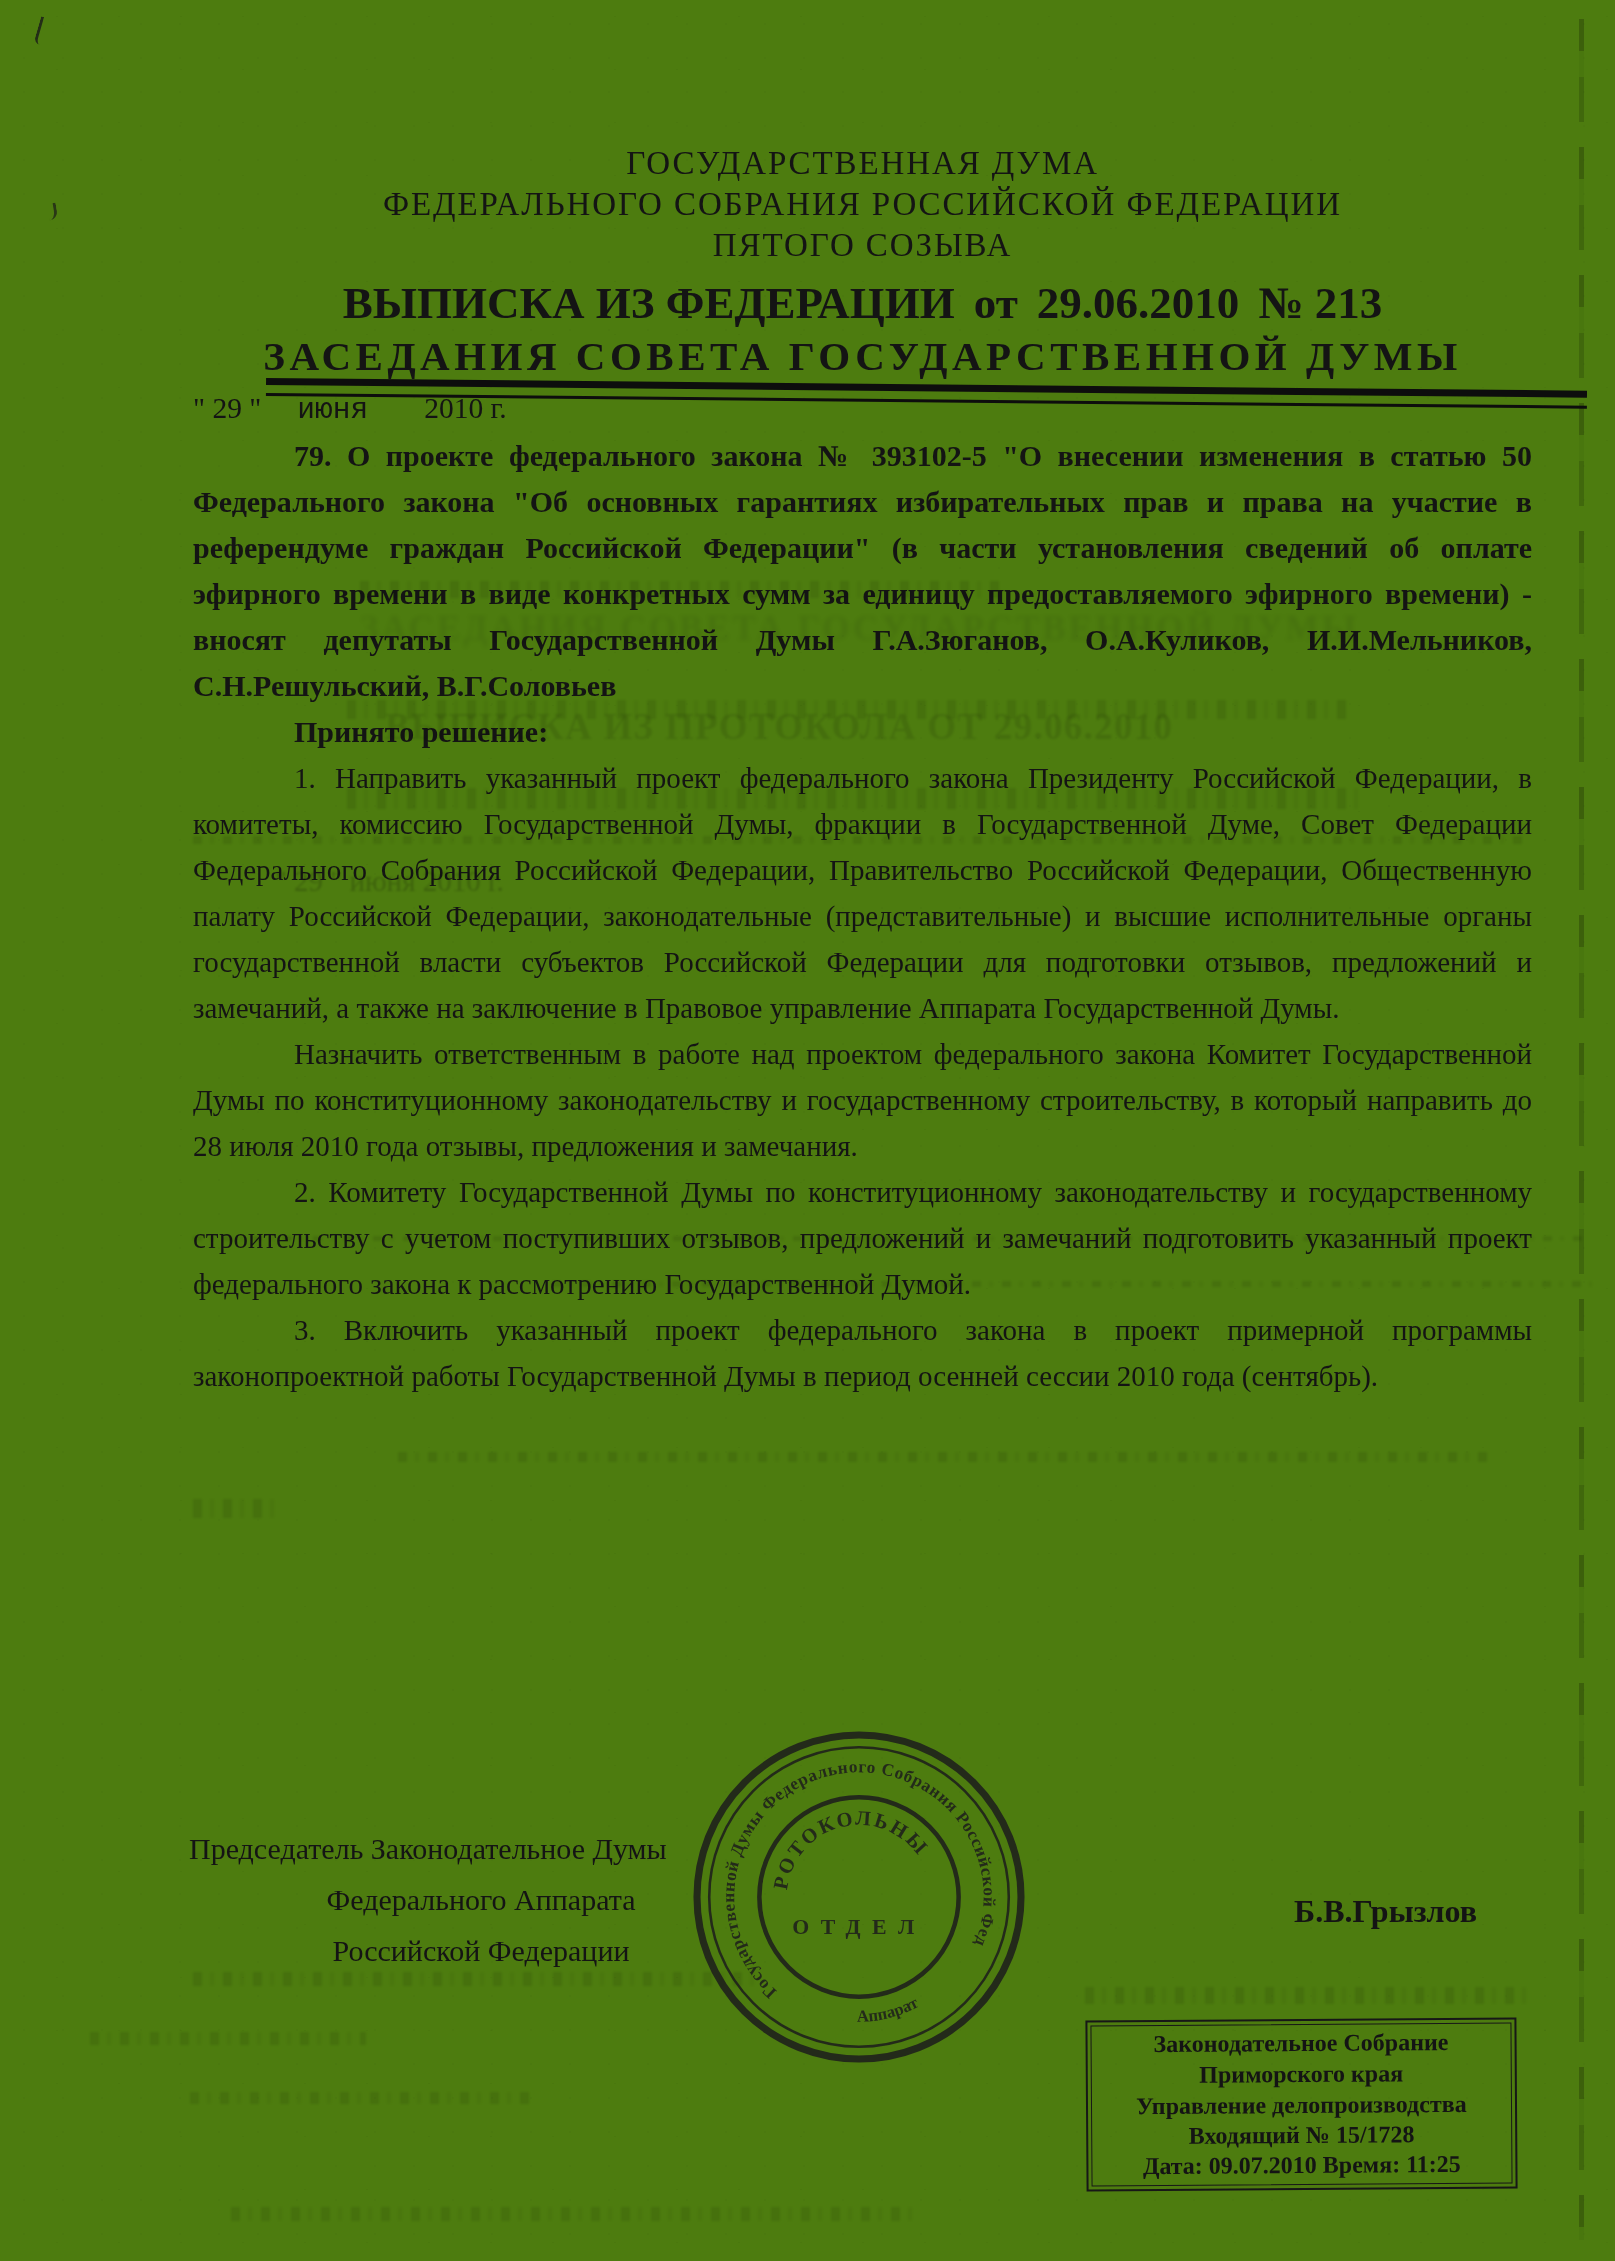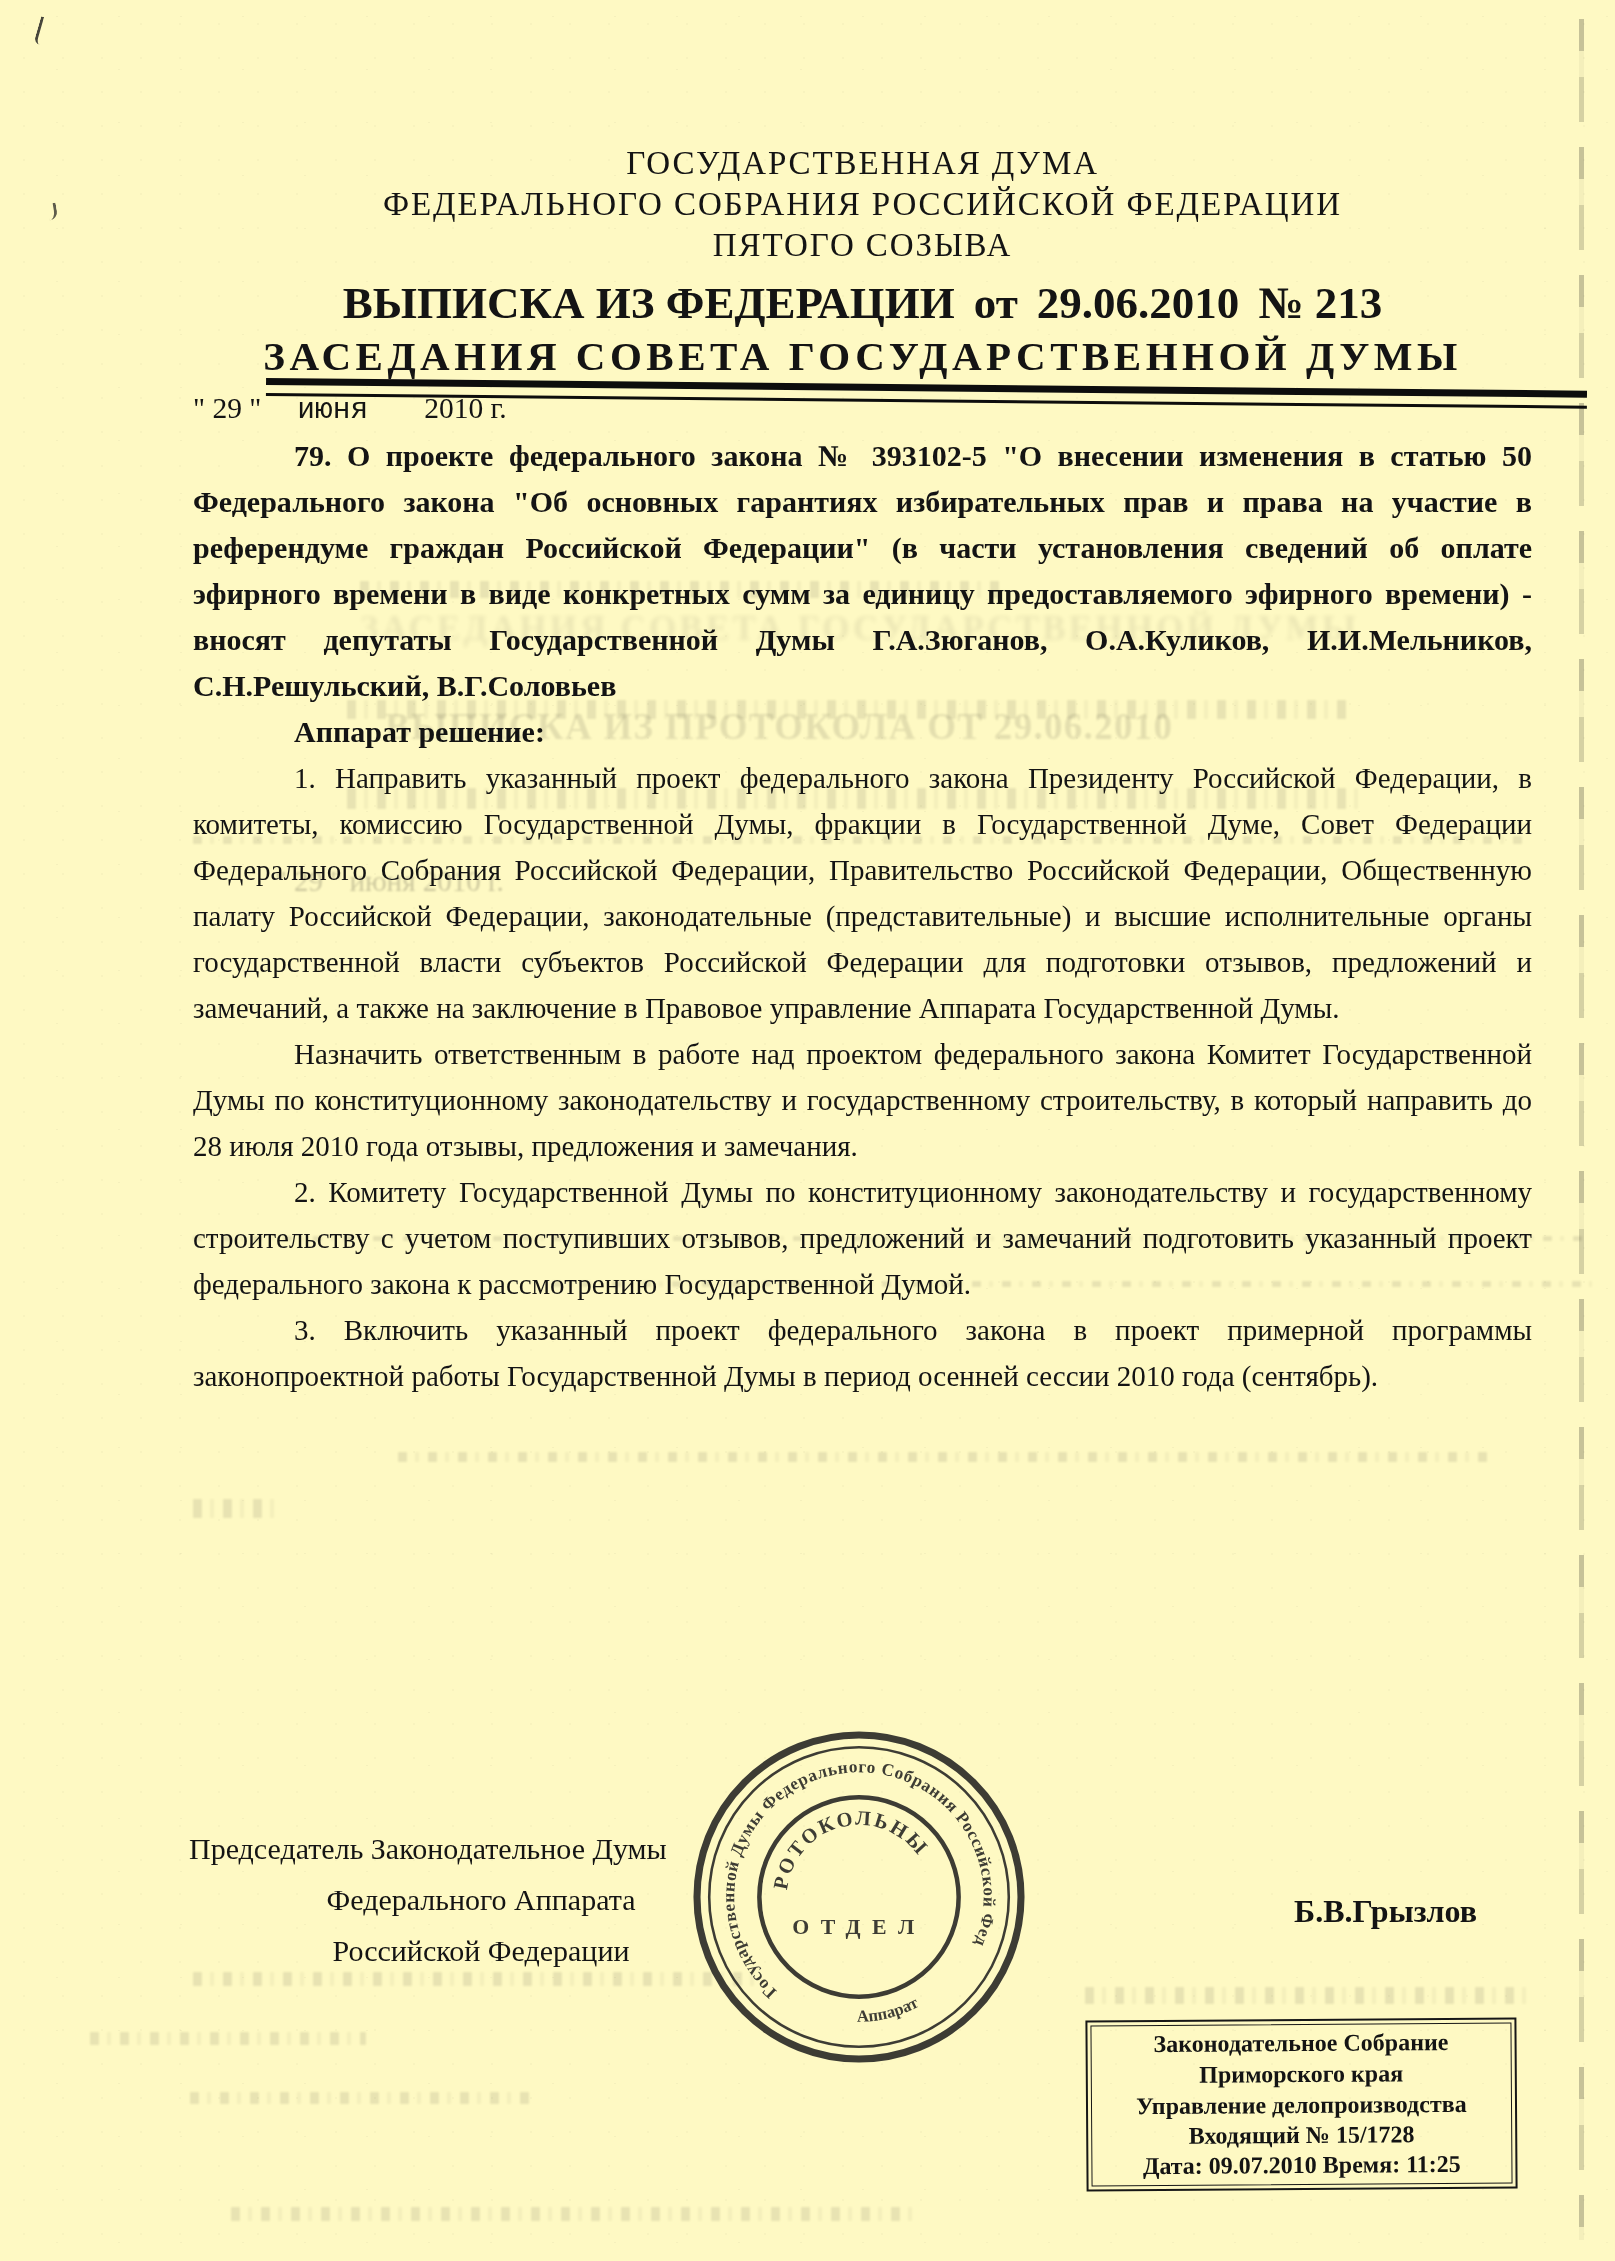--- a/index.html
+++ b/index.html
@@ -1,17 +1,17 @@
 <!DOCTYPE html>
 <html lang="ru" style="font-size:10.3px"><head>
 <meta charset="utf-8">
 <style>
   html,body{margin:0;padding:0;background:#d9d9d9;}
   .page{
-    position:relative;width:1616px;height:2261px;background:#fef9c3;
+    position:relative;width:1616px;height:2261px;background:#4d7c0f;
     overflow:hidden;font-family:"Liberation Serif", serif;color:#141414;
   }
   .page::before{
     content:"";position:absolute;inset:0;pointer-events:none;
     background-image:
       radial-gradient(rgba(0,0,0,.05) 0.6px, transparent 1px),
       radial-gradient(rgba(0,0,0,.035) 0.6px, transparent 1px);
     background-size:39px 34px, 62px 53px;
     background-position:4.5px 7px, 26px 43px;
   }
@@ -91,21 +91,21 @@
     <div class="subtitle">ЗАСЕДАНИЯ СОВЕТА ГОСУДАРСТВЕННОЙ ДУМЫ</div>
   </header>
 
   <div class="rule"></div>
 
   <main class="main">
     <p class="date-line">
       <span>" 29 "</span><span class="dl-month">июня</span><span class="dl-year">2010 г.</span>
     </p>
     <p class="para bold">79. О проекте федерального закона № 393102-5 "О внесении изменения в статью 50 Федерального закона "Об основных гарантиях избирательных прав и права на участие в референдуме граждан Российской Федерации" (в части установления сведений об оплате эфирного времени в виде конкретных сумм за единицу предоставляемого эфирного времени) - вносят депутаты Государственной Думы Г.А.Зюганов, О.А.Куликов, И.И.Мельников, С.Н.Решульский, В.Г.Соловьев</p>
-    <p class="para bold decision">Аппарат решение:</p>
+    <p class="para bold decision">Принято решение:</p>
     <p class="para">1. Направить указанный проект федерального закона Президенту Российской Федерации, в комитеты, комиссию Государственной Думы, фракции в Государственной Думе, Совет Федерации Федерального Собрания Российской Федерации, Правительство Российской Федерации, Общественную палату Российской Федерации, законодательные (представительные) и высшие исполнительные органы государственной власти субъектов Российской Федерации для подготовки отзывов, предложений и замечаний, а также на заключение в Правовое управление Аппарата Государственной Думы.</p>
     <p class="para">Назначить ответственным в работе над проектом федерального закона Комитет Государственной Думы по конституционному законодательству и государственному строительству, в который направить до 28 июля 2010 года отзывы, предложения и замечания.</p>
     <p class="para">2. Комитету Государственной Думы по конституционному законодательству и государственному строительству с учетом поступивших отзывов, предложений и замечаний подготовить указанный проект федерального закона к рассмотрению Государственной Думой.</p>
     <p class="para">3. Включить указанный проект федерального закона в проект примерной программы законопроектной работы Государственной Думы в период осенней сессии 2010 года (сентябрь).</p>
   </main>
 
   <div class="ghost ghost-subtitle">ЗАСЕДАНИЯ СОВЕТА ГОСУДАРСТВЕННОЙ ДУМЫ</div>
   <div class="ghost ghost-title">ВЫПИСКА ИЗ ПРОТОКОЛА ОТ 29.06.2010</div>
   <div class="ghost ghost-date">" 29 "  июня  2010 г.</div>
   <div class="smudge" style="left:360px;top:581px;width:642px;height:16.7px;"></div>

